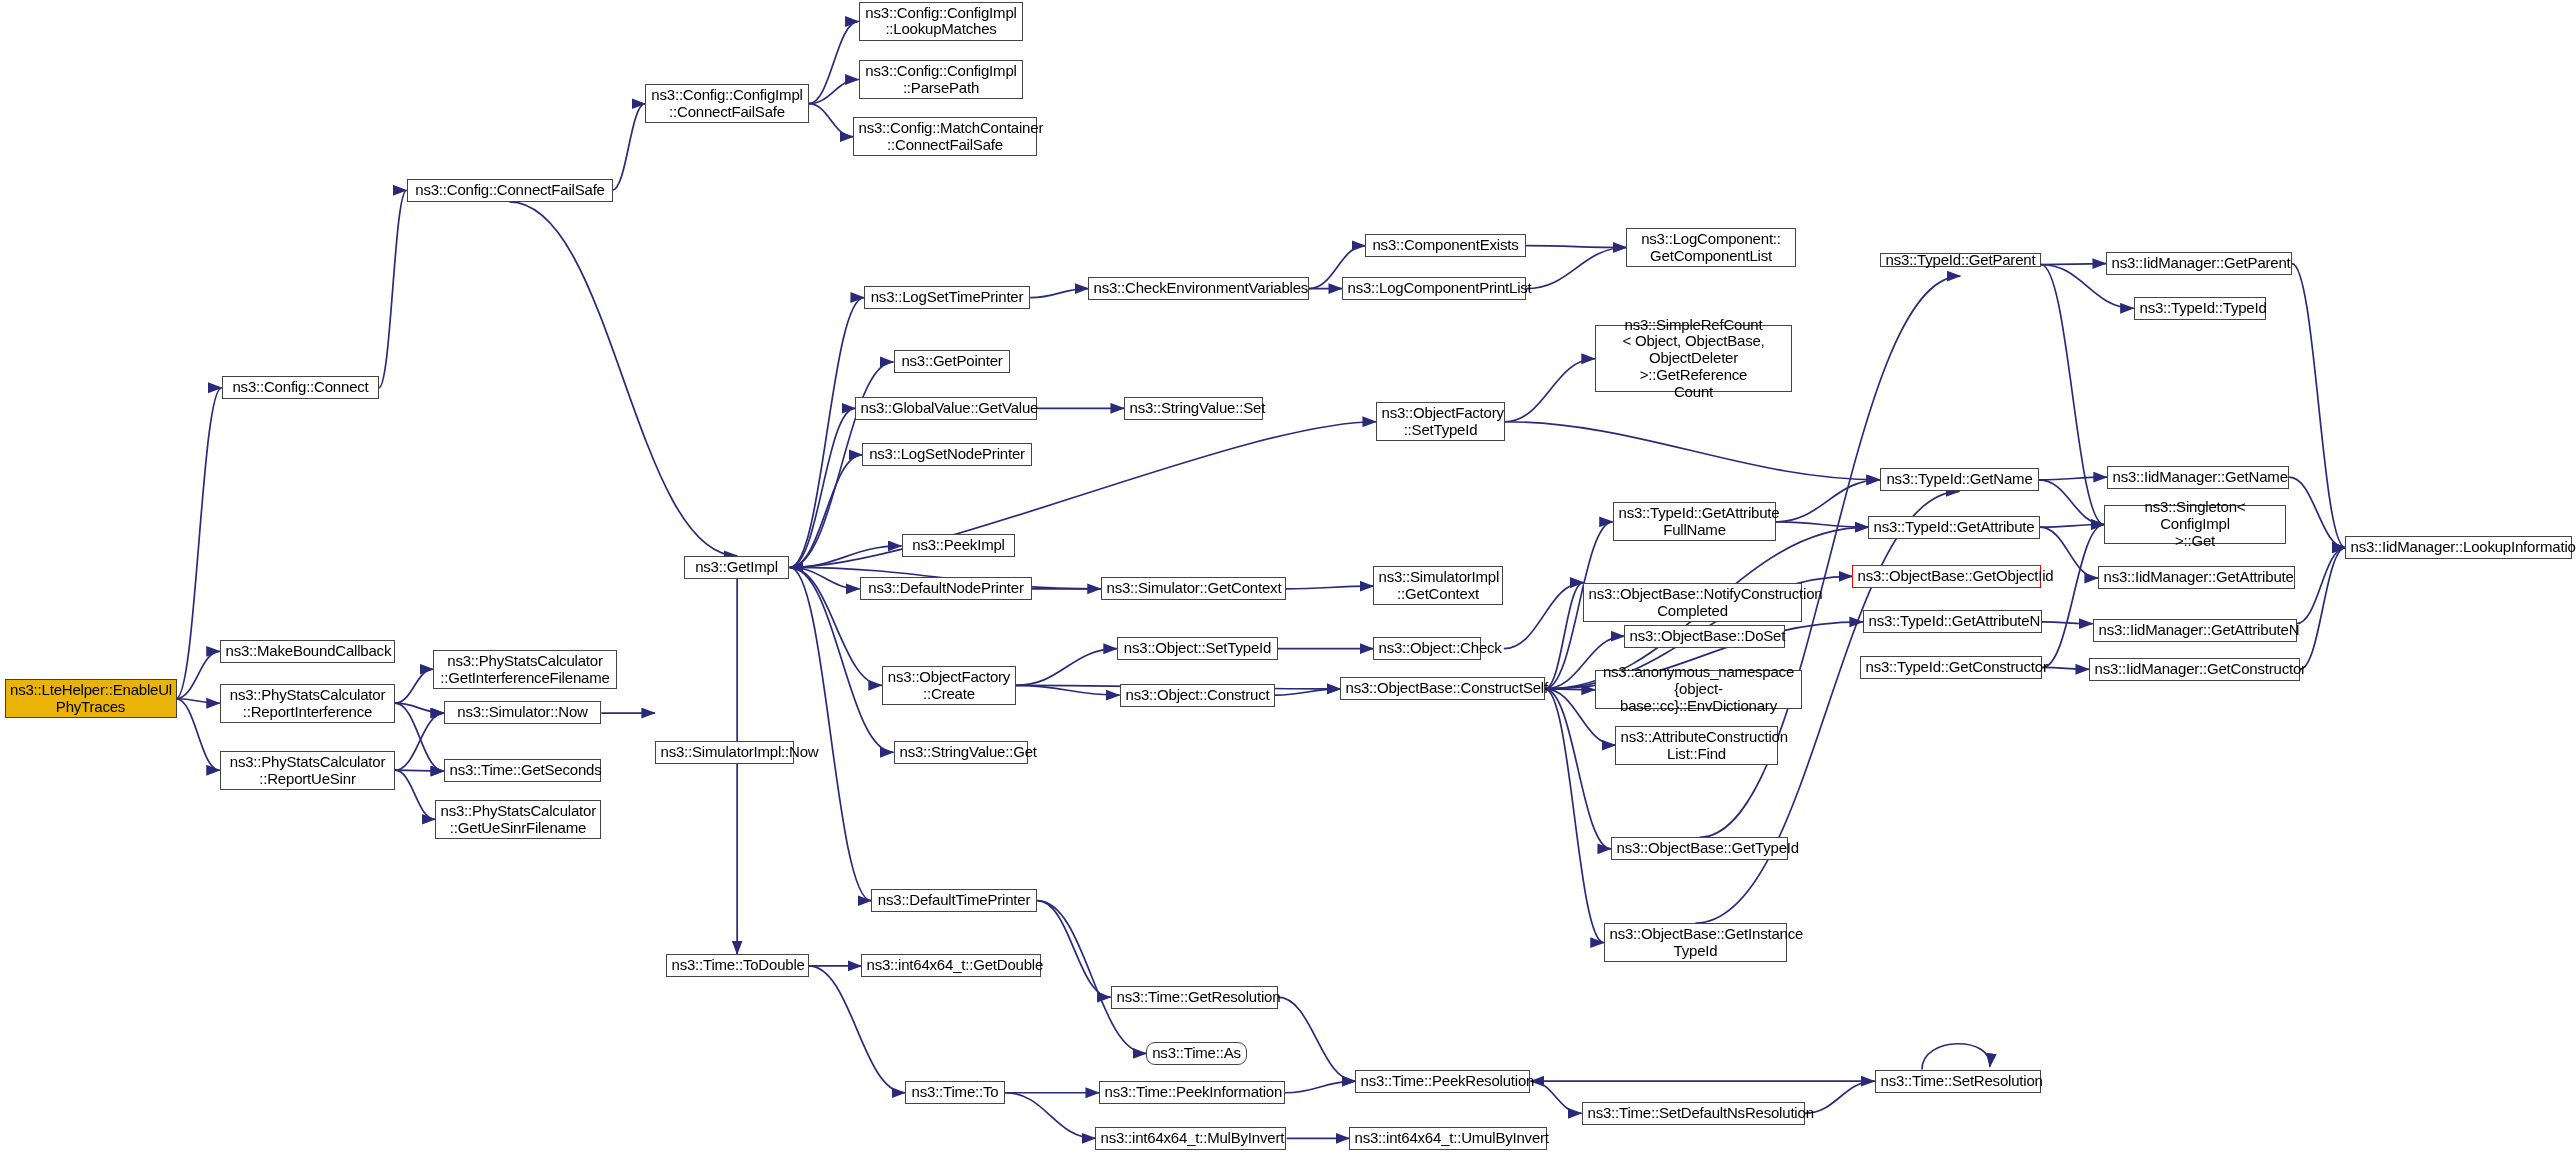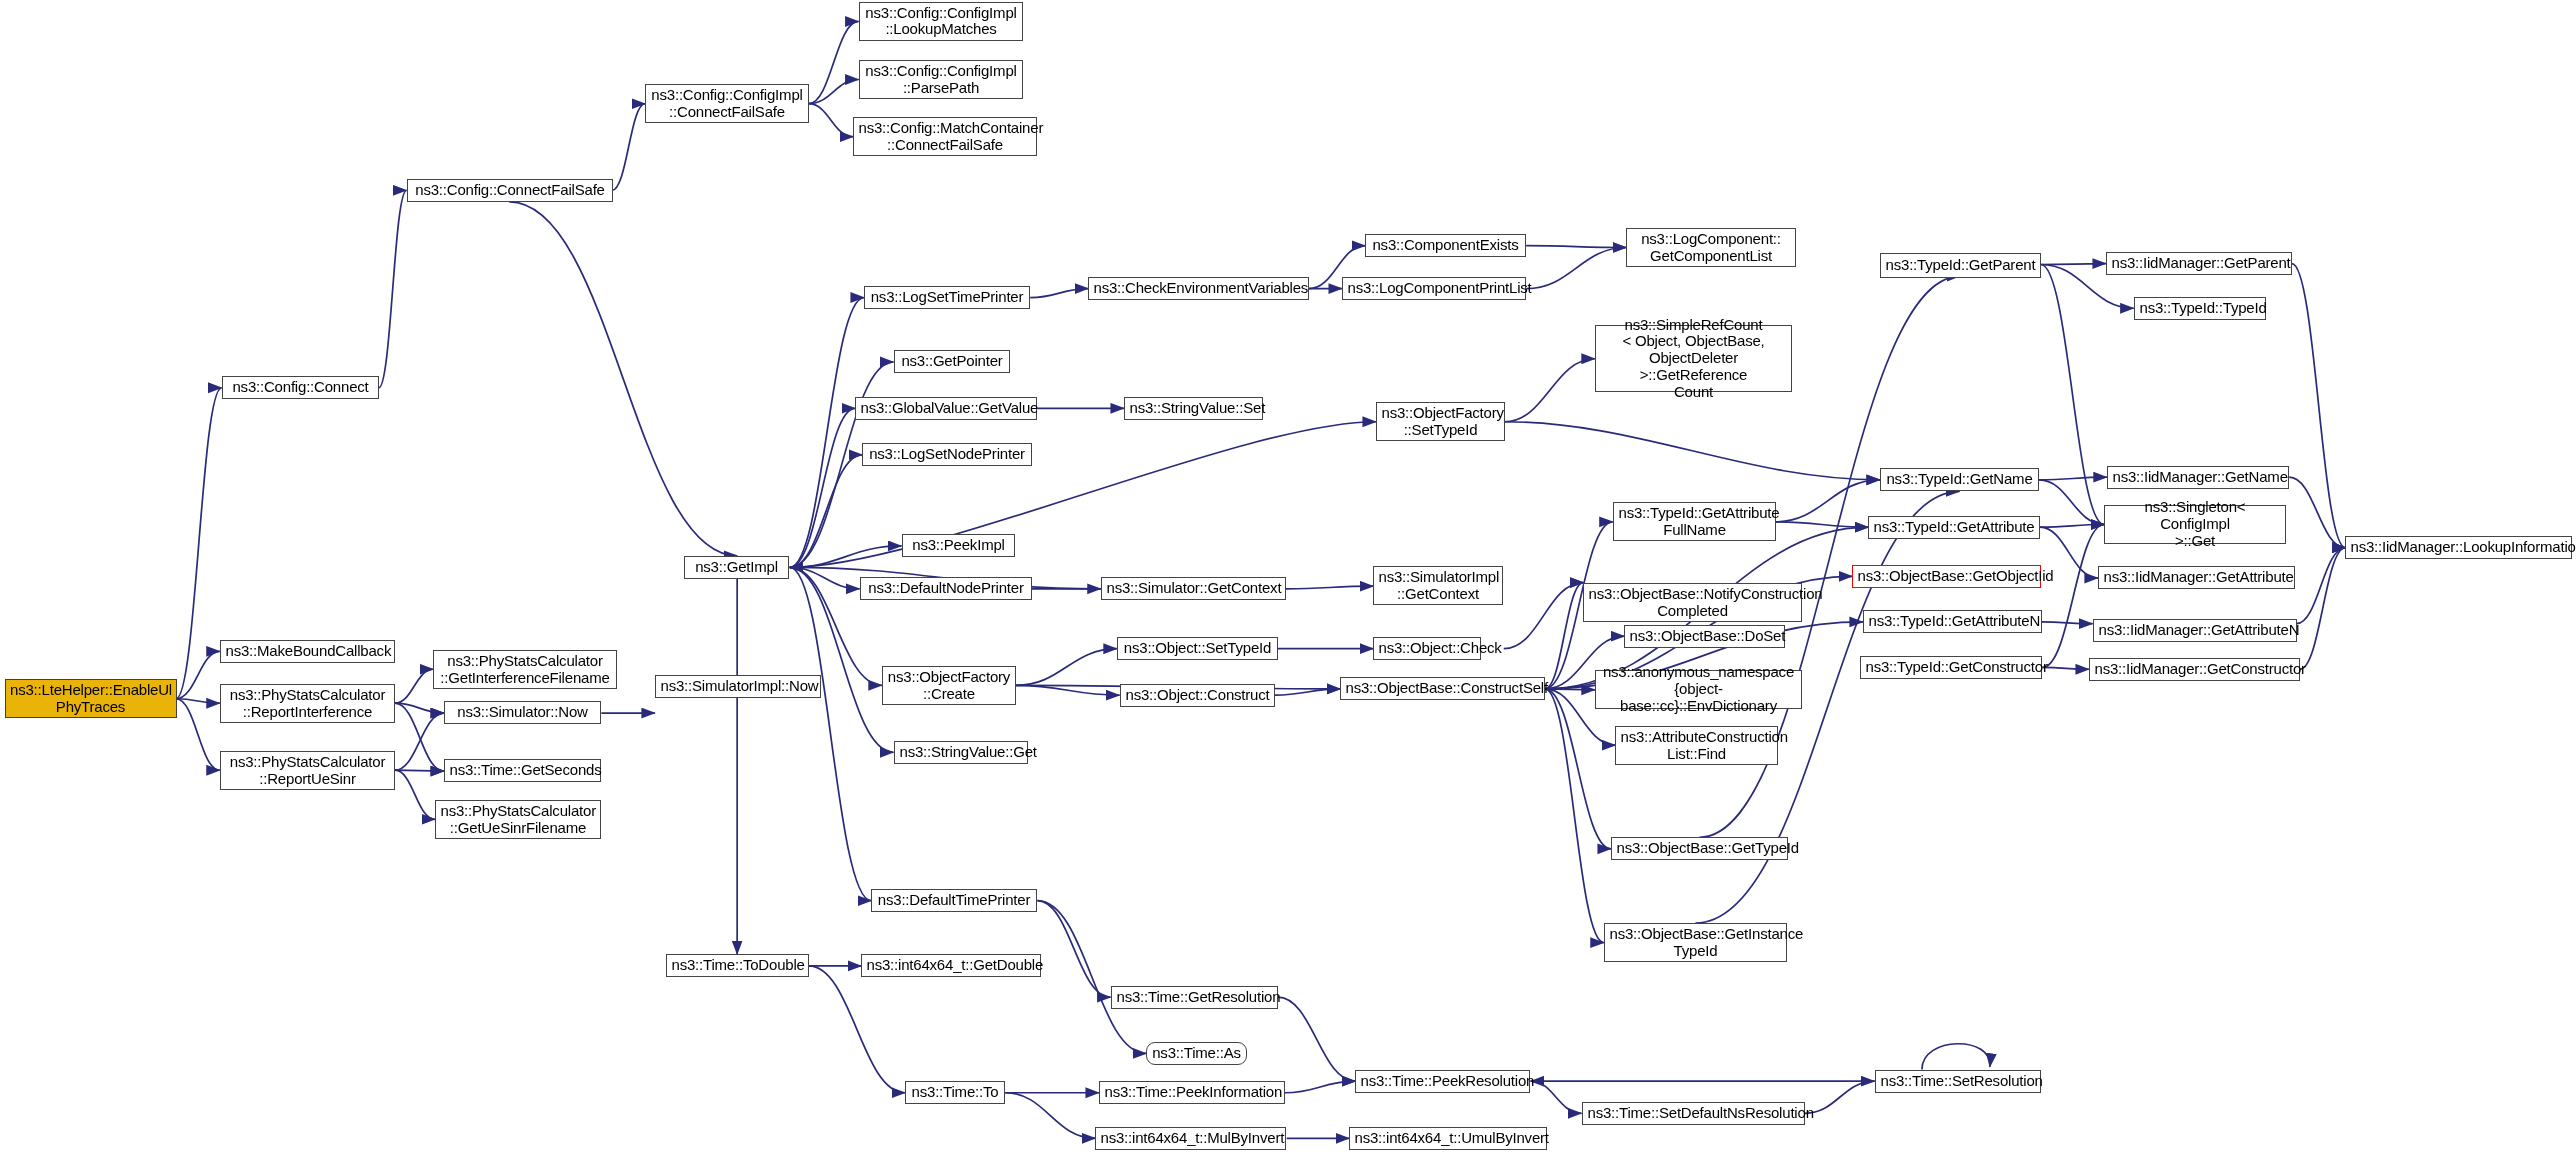--- a/index.html
+++ b/index.html
@@ -160,21 +160,21 @@
       <div class="node" style="left: 220px; top: 684px; width: 175px; height: 39px;"><span class="node-label">ns3::PhyStatsCalculator
 ::ReportInterference</span></div>
       <div class="node" style="left: 220px; top: 751px; width: 175px; height: 39px;"><span class="node-label">ns3::PhyStatsCalculator
 ::ReportUeSinr</span></div>
       <div class="node" style="left: 433px; top: 650px; width: 184px; height: 39px;"><span class="node-label">ns3::PhyStatsCalculator
 ::GetInterferenceFilename</span></div>
       <div class="node" style="left: 444px; top: 701px; width: 157px; height: 23px; align-items: center;"><span class="node-label">ns3::Simulator::Now</span></div>
       <div class="node" style="left: 444px; top: 759px; width: 157px; height: 23px;"><span class="node-label">ns3::Time::GetSeconds</span></div>
       <div class="node" style="left: 435px; top: 800px; width: 166px; height: 39px;"><span class="node-label">ns3::PhyStatsCalculator
 ::GetUeSinrFilename</span></div>
-      <div class="node" style="left: 655px; top: 675px; width: 166px; height: 23px; justify-content: flex-end;"><span class="node-label">ns3::SimulatorImpl::Now</span></div>
+      <div class="node" style="left: 655px; top: 741px; width: 139px; height: 23px; justify-content: flex-end;"><span class="node-label">ns3::SimulatorImpl::Now</span></div>
       <div class="node" style="left: 222px; top: 376px; width: 157px; height: 23px;"><span class="node-label">ns3::Config::Connect</span></div>
       <div class="node" style="left: 407px; top: 179px; width: 206px; height: 23px;"><span class="node-label">ns3::Config::ConnectFailSafe</span></div>
       <div class="node" style="left: 645px; top: 84px; width: 164px; height: 39px;"><span class="node-label">ns3::Config::ConfigImpl
 ::ConnectFailSafe</span></div>
       <div class="node" style="left: 859px; top: 1.8px; width: 164px; height: 39px;"><span class="node-label">ns3::Config::ConfigImpl
 ::LookupMatches</span></div>
       <div class="node" style="left: 859px; top: 60px; width: 164px; height: 39px;"><span class="node-label">ns3::Config::ConfigImpl
 ::ParsePath</span></div>
       <div class="node" style="left: 853px; top: 117px; width: 184px; height: 39px;"><span class="node-label">ns3::Config::MatchContainer
 ::ConnectFailSafe</span></div>
@@ -212,21 +212,21 @@
       <div class="node" style="left: 1583px; top: 563px; width: 219px; height: 39px; margin-top: 20px;"><span class="node-label">ns3::ObjectBase::NotifyConstruction
 Completed</span></div>
       <div class="node" style="left: 1624px; top: 625px; width: 161px; height: 23px;"><span class="node-label">ns3::ObjectBase::DoSet</span></div>
       <div class="node" style="left: 1595px; top: 670px; width: 207px; height: 39px;"><span class="node-label">ns3::anonymous_namespace
 {object-base::cc}::EnvDictionary</span></div>
       <div class="node" style="left: 1615px; top: 726px; width: 163px; height: 39px;"><span class="node-label">ns3::AttributeConstruction
 List::Find</span></div>
       <div class="node" style="left: 1611px; top: 837px; width: 177px; height: 23px;"><span class="node-label">ns3::ObjectBase::GetTypeId</span></div>
       <div class="node" style="left: 1604px; top: 923px; width: 183px; height: 39px;"><span class="node-label">ns3::ObjectBase::GetInstance
 TypeId</span></div>
-      <div class="node" style="left: 1880px; top: 253px; width: 161px; height: 25px;"><span class="node-label">ns3::TypeId::GetParent</span></div>
+      <div class="node" style="left: 1880px; top: 253px; width: 161px; height: 14px;"><span class="node-label">ns3::TypeId::GetParent</span></div>
       <div class="node" style="left: 2134px; top: 297px; width: 132px; height: 23px;"><span class="node-label">ns3::TypeId::TypeId</span></div>
       <div class="node" style="left: 1880px; top: 468px; width: 159px; height: 23px;"><span class="node-label">ns3::TypeId::GetName</span></div>
       <div class="node" style="left: 1868px; top: 516px; width: 172px; height: 23px;"><span class="node-label">ns3::TypeId::GetAttribute</span></div>
       <div class="node highlight" style="left: 1852px; top: 565px; width: 189px; height: 23px;"><span class="node-label">ns3::ObjectBase::GetObjectIid</span></div>
       <div class="node" style="left: 1863px; top: 610px; width: 179px; height: 23px;"><span class="node-label">ns3::TypeId::GetAttributeN</span></div>
       <div class="node" style="left: 1860px; top: 656px; width: 182px; height: 23px;"><span class="node-label">ns3::TypeId::GetConstructor</span></div>
       <div class="node" style="left: 2106px; top: 252px; width: 186px; height: 23px;"><span class="node-label">ns3::IidManager::GetParent</span></div>
       <div class="node" style="left: 2107px; top: 466px; width: 182px; height: 23px;"><span class="node-label">ns3::IidManager::GetName</span></div>
       <div class="node" style="left: 2104px; top: 505px; width: 182px; height: 39px;"><span class="node-label">ns3::Singleton&lt; ConfigImpl
 &gt;::Get</span></div>

